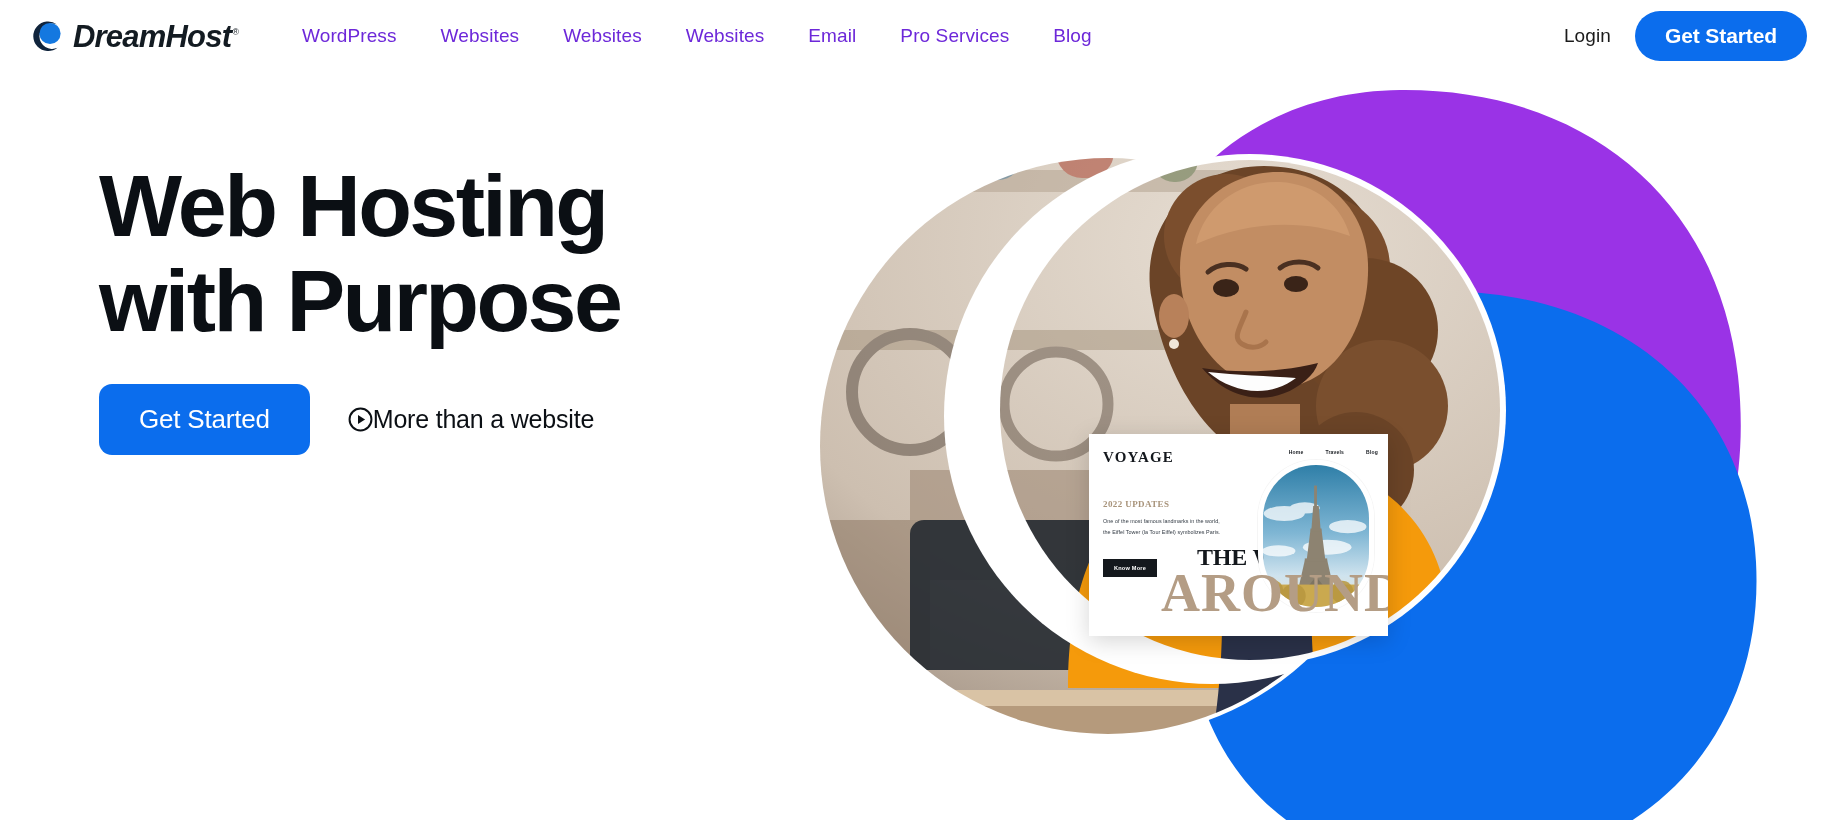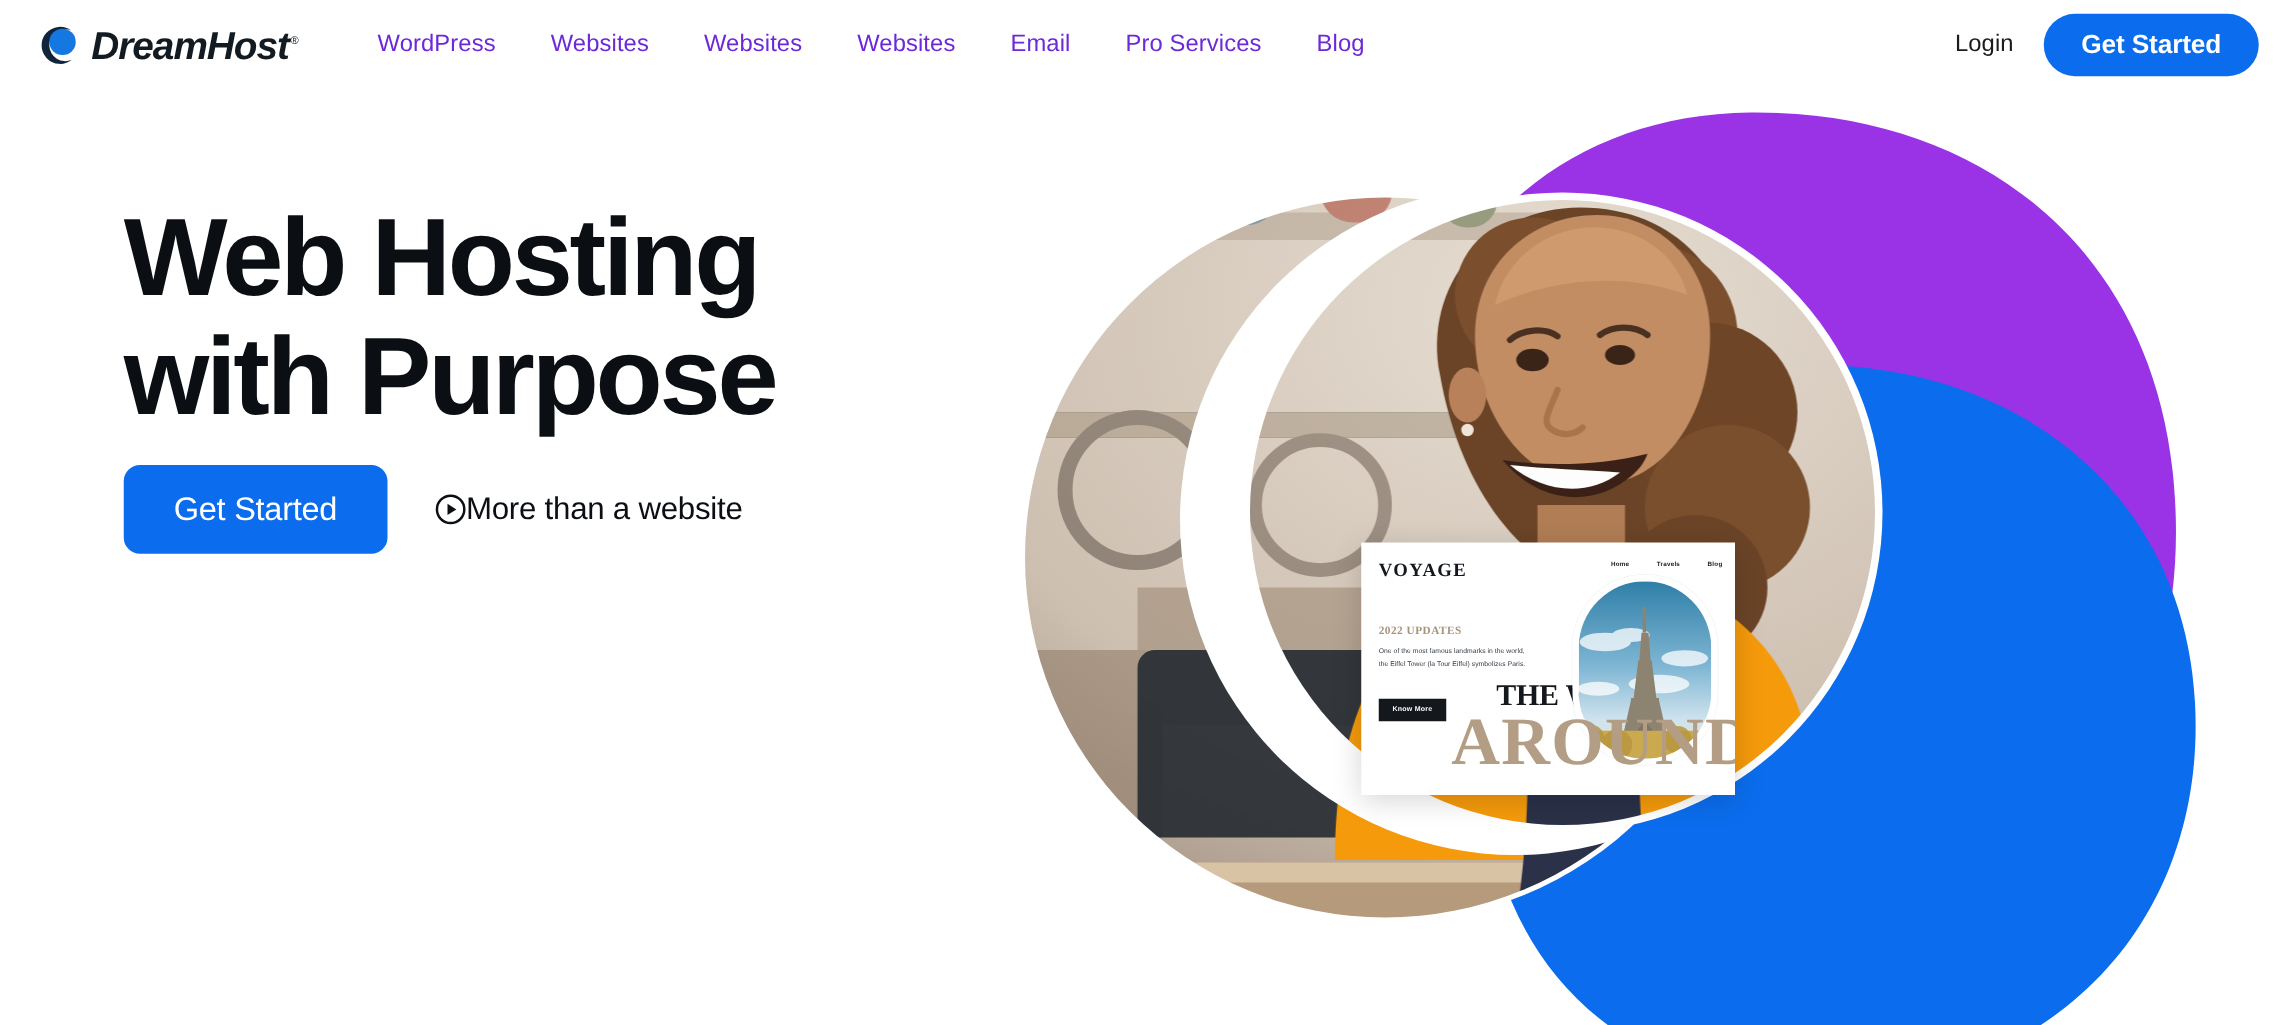--- a/index.html
+++ b/index.html
@@ -118,21 +118,21 @@
     letter-spacing: 0.6px;
     color: #2272c5;
     margin-bottom: 24px;
   }
   .headline {
     font-size: 88px;
     line-height: 1.08;
     font-weight: 700;
     letter-spacing: -2.6px;
     color: #0b0f14;
-    margin-bottom: 24px;
+    margin-bottom: 36px;
   }
   .subhead {
     font-size: 28px;
     line-height: 1.45;
     color: #1f2328;
     letter-spacing: -0.15px;
     margin-bottom: 42px;
     max-width: 680px;
   }
   .cta-row {

